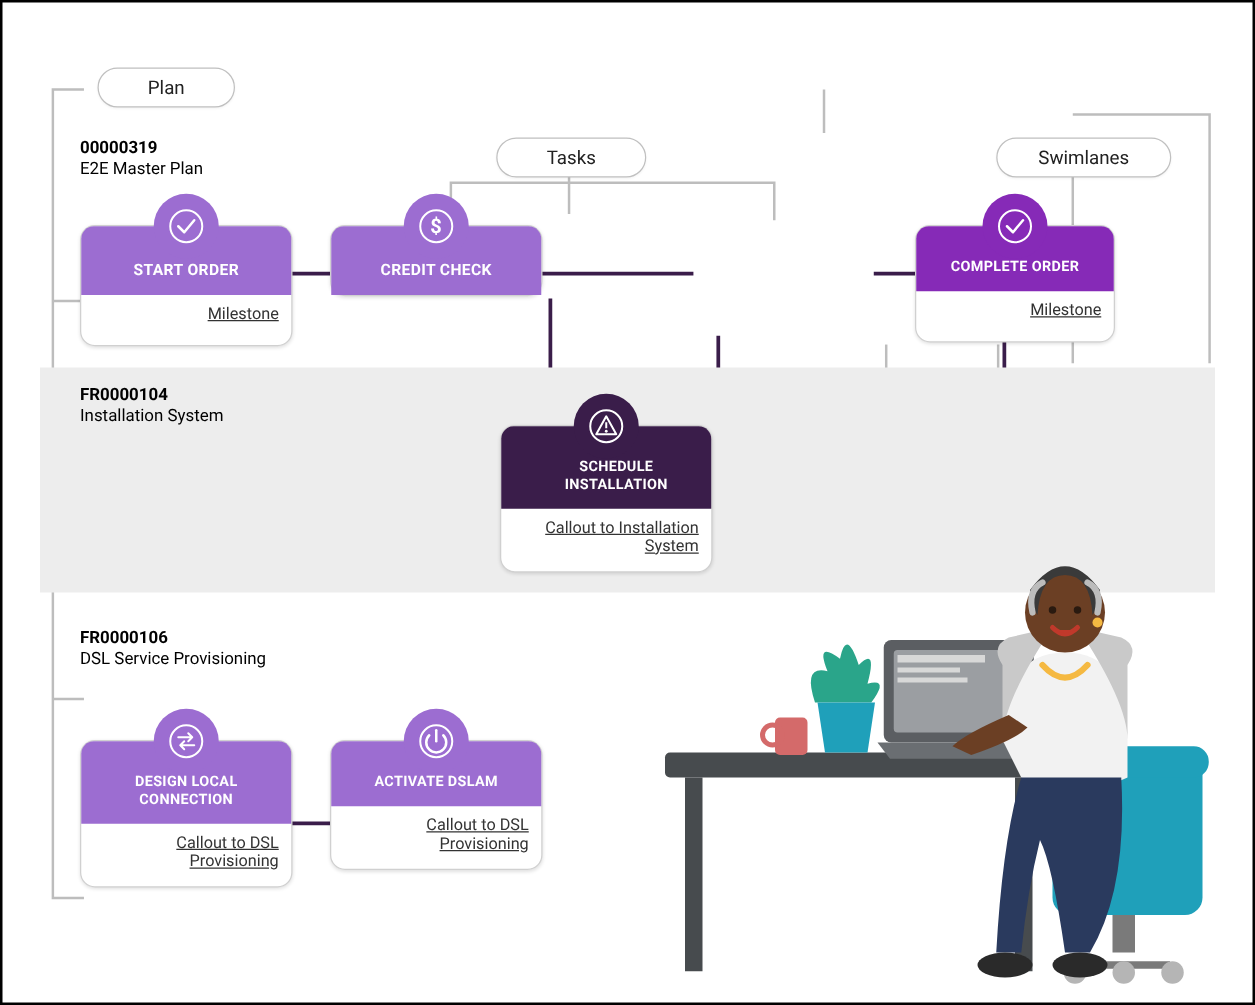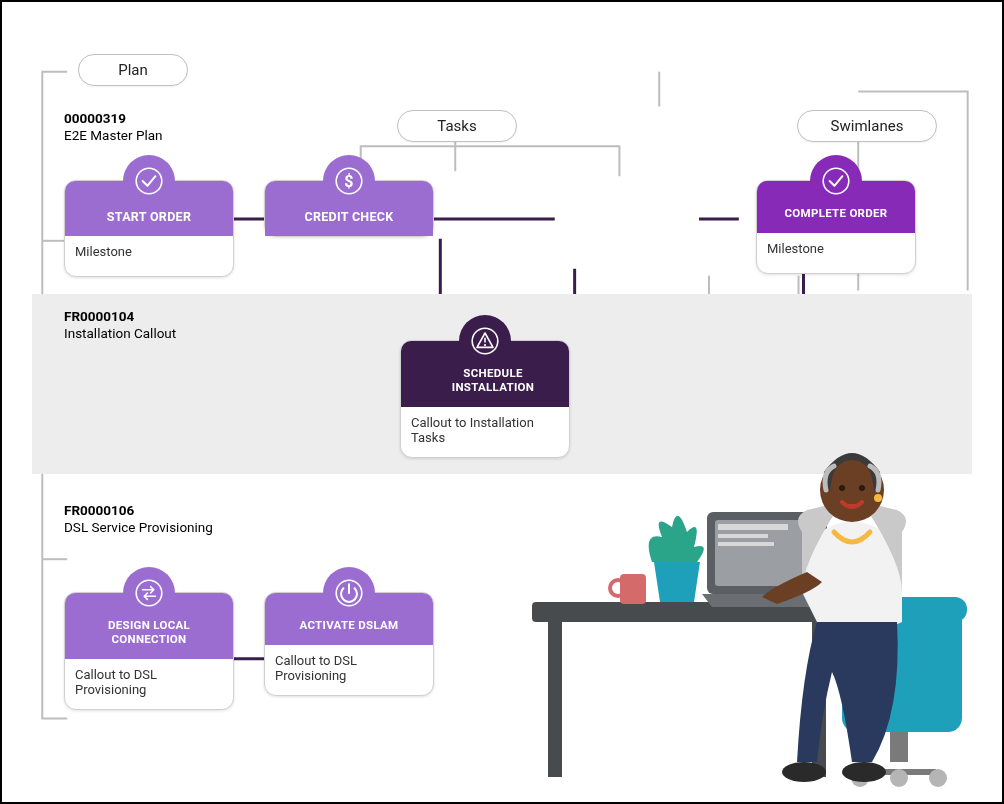--- a/index.html
+++ b/index.html
@@ -6,21 +6,21 @@
   body { margin:0; font-family: -apple-system, BlinkMacSystemFont, "Segoe UI", Roboto, Helvetica, Arial, sans-serif; }
   .canvas { position:relative; width:1004px; height:804px; background:#fff; border:2px solid #000; }
   .connectors { position:absolute; inset:0; width:100%; height:100%; pointer-events:none; }
 
   .pill { position:absolute; background:#fff; border:1px solid #c0c0c0; border-radius:18px; padding:6px 20px; font-size:15px; color:#222; text-align:center; box-shadow:0 1px 2px rgba(0,0,0,0.05);}
   .section-label { position:absolute; font-size:13.5px; font-weight:700; color:#000; line-height:1.25;}
   .section-sub  { display:block; font-weight:400; }
 
   .task { position:absolute; width:170px; border:1px solid #d0d0d0; border-radius:12px; background:#fff; overflow:visible; box-shadow:0 1px 3px rgba(0,0,0,0.12);}
   .task-top { border-radius:10px 10px 0 0; padding:28px 10px 12px 10px; text-align:center; color:#fff; font-weight:700; font-size:12.5px; letter-spacing:.3px; position:relative; }
-  .task-bot { padding:8px 10px 12px; text-align:left; font-size:13px; color:#333; min-height:40px; }
+  .task-bot { padding:8px 10px 12px; text-align:right; font-size:13px; color:#333; min-height:40px;text-decoration:underline; }
   .light .task-top { background:#9c6dd1; }
   .purple .task-top { background:#862ab7; }
   .dark  .task-top { background:#3a1d4a; }
 
   .icon-badge { position:absolute; top:-26px; left:50%; transform:translateX(-50%); width:52px; height:52px; border-radius:50%; display:flex; align-items:center; justify-content:center; color:#fff; }
   .light .icon-badge { background:#9c6dd1; }
   .purple .icon-badge { background:#862ab7; }
   .dark  .icon-badge  { background:#3a1d4a; }
   .icon-badge svg { width:32px; height:32px; }
 
@@ -77,21 +77,21 @@
   <div class="pill" style="left:640px; top:390px; width:155px;">Dependencies</div>
 
   <div class="section-label" style="left:62px; top:108px;">
     <span>00000319</span>
     <span class="section-sub">E2E Master Plan</span>
   </div>
 
   <div class="swimlane" style="left:30px; top:292px; width:940px; height:180px;"></div>
   <div class="section-label" style="left:62px; top:306px; font-weight:700;">
     <span>FR0000104</span>
-    <span class="section-sub">Installation Callout</span>
+    <span class="section-sub">Installation System</span>
   </div>
 
   <div class="section-label" style="left:62px; top:500px;">
     <span>FR0000106</span>
     <span class="section-sub">DSL Service Provisioning</span>
   </div>
 
   <div class="task light" style="left:62px; top:178px;">
     <div class="task-top">
       <div class="icon-badge">
@@ -111,21 +111,21 @@
         <svg viewBox="0 0 40 40">
             <circle cx="20" cy="20" r="16" fill="none" stroke="#fff" stroke-width="2"></circle>
             <text x="20" y="27" text-anchor="middle" font-size="20" fill="#fff" font-weight="700">$</text>
           </svg>
       </div>
       <span>CREDIT CHECK</span>
     </div>
   </div>
 
 
-  <div class="task purple narrow" style="left:730px; top:178px;margin-left:24px;">
+  <div class="task purple narrow" style="left:730px; top:178px;">
     <div class="task-top small">
       <div class="icon-badge">
         <svg viewBox="0 0 40 40">
             <circle cx="20" cy="20" r="16" fill="none" stroke="#fff" stroke-width="2"></circle>
             <path d="M12 20 L18 26 L28 14" fill="none" stroke="#fff" stroke-width="2.5" stroke-linecap="round" stroke-linejoin="round"></path>
           </svg>
       </div>
       <span style="display:block;">COMPLETE ORDER</span>
     </div>
     <div class="task-bot"><span>Milestone</span></div>
@@ -136,21 +136,21 @@
       <div class="icon-badge">
         <svg viewBox="0 0 40 40">
             <circle cx="20" cy="20" r="16" fill="none" stroke="#fff" stroke-width="2"></circle>
             <path d="M20 10 L30 28 L10 28 Z" fill="none" stroke="#fff" stroke-width="2" stroke-linejoin="round"></path>
             <line x1="20" y1="16" x2="20" y2="22" stroke="#fff" stroke-width="2"></line>
             <circle cx="20" cy="25" r="1.4" fill="#fff"></circle>
           </svg>
       </div>
       <span style="display:block;margin-left:16px;">SCHEDULE INSTALLATION</span>
     </div>
-    <div class="task-bot"><span>Callout to Installation Tasks</span></div>
+    <div class="task-bot"><span>Callout to Installation System</span></div>
   </div>
 
   <div class="task light" style="left:62px; top:590px;">
     <div class="task-top small">
       <div class="icon-badge">
         <svg viewBox="0 0 40 40">
             <circle cx="20" cy="20" r="16" fill="none" stroke="#fff" stroke-width="2"></circle>
             <path d="M12 16 L26 16 M26 16 L22 12 M26 16 L22 20" fill="none" stroke="#fff" stroke-width="2" stroke-linecap="round"></path>
             <path d="M28 24 L14 24 M14 24 L18 20 M14 24 L18 28" fill="none" stroke="#fff" stroke-width="2" stroke-linecap="round"></path>
           </svg>

